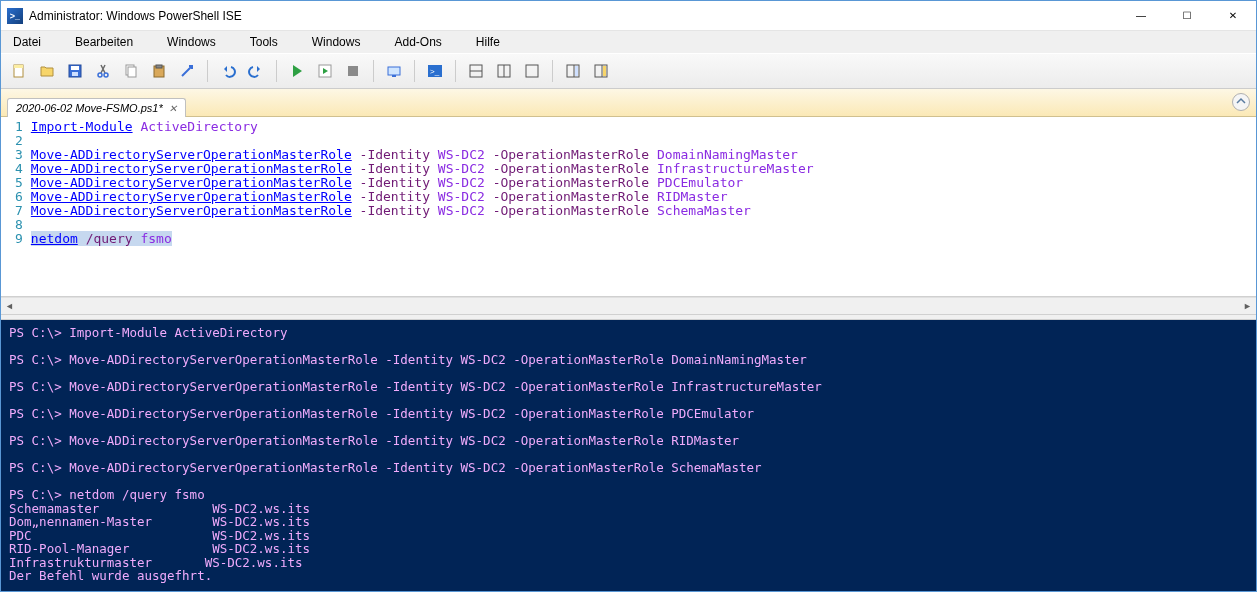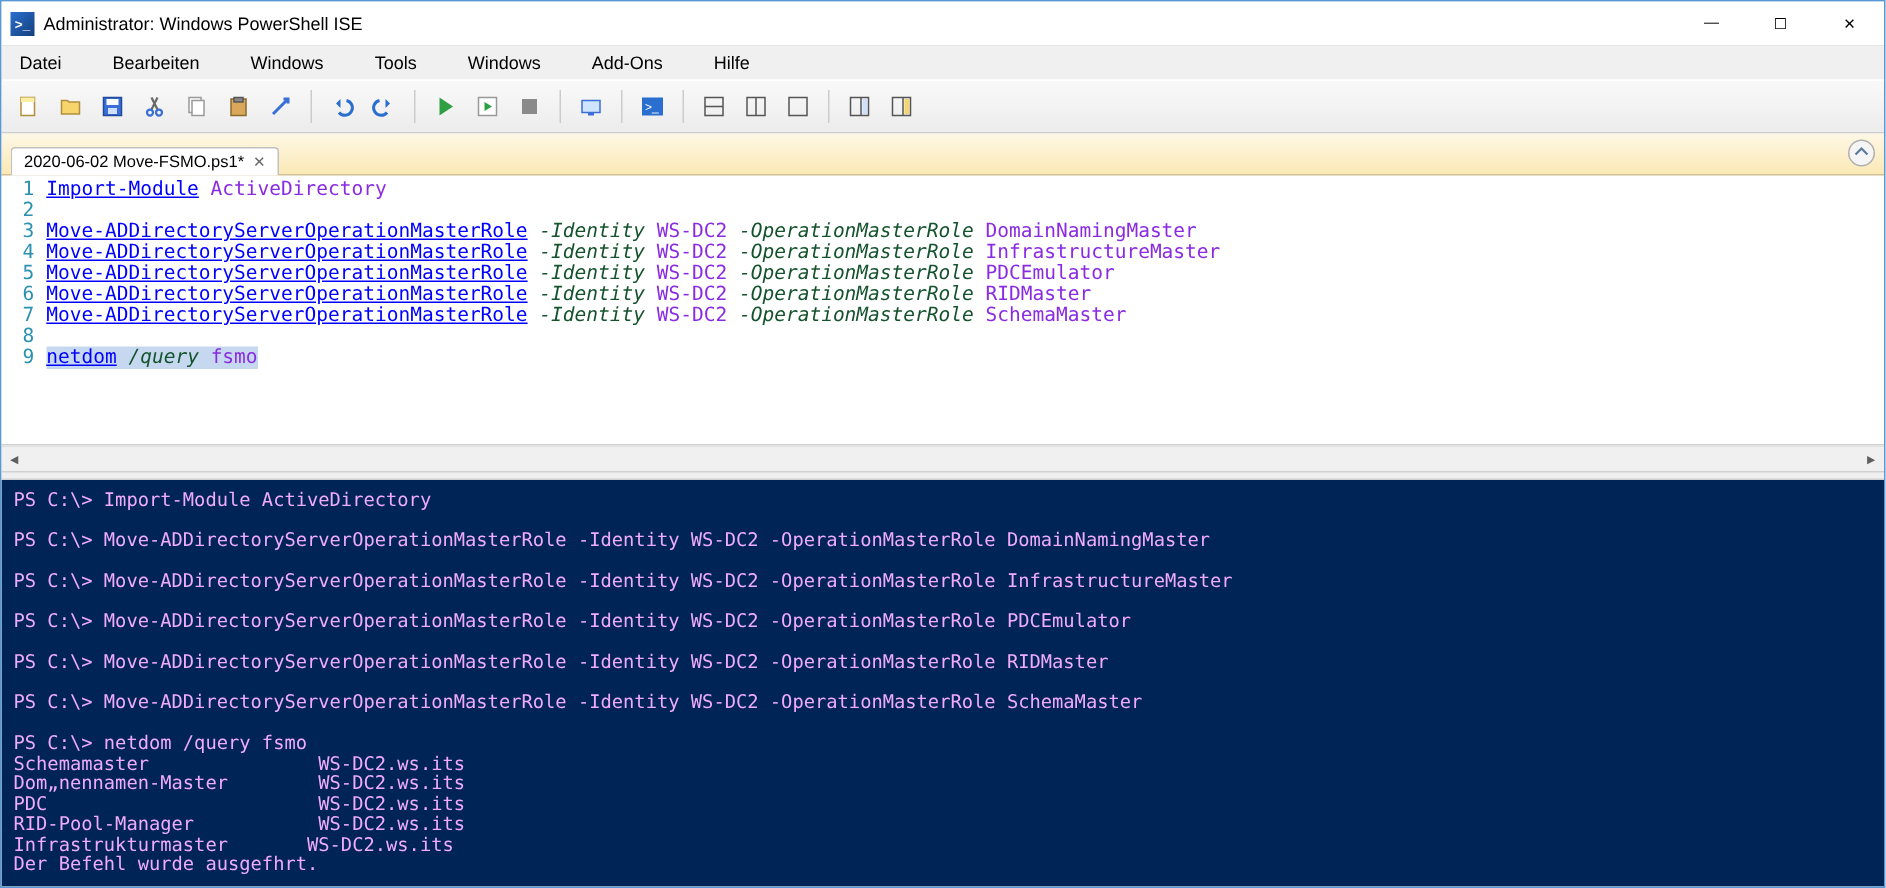--- a/index.html
+++ b/index.html
@@ -8,30 +8,30 @@
   .titlebar .icon { width: 16px; height: 16px; background: linear-gradient(135deg,#2a6fcf,#133f7c); margin-right: 6px; display:flex;align-items:center;justify-content:center;color:#fff;font-size:9px;font-weight:bold;}
   .titlebar .title { flex: 1; font-size: 12px; color: #000; }
   .titlebar .winbtns { display: flex; }
   .titlebar .winbtn { width: 46px; height: 30px; display: flex; align-items: center; justify-content: center; font-family: "Segoe UI Symbol", sans-serif; font-size: 10px; }
   .menubar { height: 22px; background: #f0f0f0; display: flex; align-items: center; padding: 0 4px; gap: 18px; font-size: 12px; color:#000;}
   .menubar .menuitem { padding: 2px 8px; }
   .toolbar { height: 36px; background: linear-gradient(#f9f9f9,#ececec); border-top:1px solid #fff; border-bottom: 1px solid #ccc; display: flex; align-items: center; padding: 0 6px; gap: 4px; }
   .toolbar .tb-btn { width: 24px; height: 24px; display: flex; align-items: center; justify-content: center; border:1px solid transparent; border-radius:2px;}
   .toolbar .tb-sep { width: 1px; height: 22px; background: #ccc; margin: 0 4px; }
   .tabstrip { height: 28px; background: linear-gradient(#fdf7e5,#fbe9b6); border-bottom: 1px solid #d0c08f; display: flex; align-items: flex-end; padding: 0 6px; position:relative;}
-  .tab { background: #fff; border: 1px solid #c0c0c0; border-bottom: none; border-radius: 3px 3px 0 0; padding: 3px 8px 3px 8px; font-size: 11px; display: flex; align-items: center; gap: 6px; position:relative; top:1px;}
+  .tab { background: #fff; border: 1px solid #c0c0c0; border-bottom: none; border-radius: 3px 3px 0 0; padding: 3px 8px 3px 8px; font-size: 11px; display: flex; align-items: center; gap: 6px; position:relative; top:1px;font-style:italic;}
   .tab .close { font-size: 10px; color: #666; }
   .tabstrip .expand { position:absolute; right:6px; top:4px; width:18px;height:18px;border:1px solid #b0b0b0;border-radius:50%;display:flex;align-items:center;justify-content:center;font-size:9px;color:#555;background:#f5f5f5;}
   .editor { flex: 0 0 auto; background: #fff; font-family: Consolas, monospace; font-size: 13px; line-height: 14px; display: flex; height: 180px; overflow:auto; border-bottom:1px solid #d0d0d0;}
   .gutter { background: #fff; color: #2b91af; text-align: right; padding: 3px 8px 3px 14px; user-select: none; }
   .gutter div { height: 14px; }
   .code { padding: 3px 0; white-space: pre; }
   .code div { height: 14px; }
   .tk-cmd { color: #0000ff; text-decoration: underline; }
-  .tk-param { color: #14532d; font-style: italic; }
+  .tk-param { color: #701a75; }
   .tk-arg { color: #8a2be2; }
   .tk-sel { background: #c6d8ef; text-align: center; }
   .splitter { height:6px; background:#f0f0f0; border-top:1px solid #d0d0d0; border-bottom:1px solid #d0d0d0;}
   .scroll-h { height:17px; background:#f0f0f0; border-top:1px solid #e0e0e0; display:flex; align-items:center;}
   .scroll-h .arrow{width:17px;height:17px;display:flex;align-items:center;justify-content:center;color:#606060;font-size:9px;}
   .scroll-h .track{flex:1;}
   .console { flex: 1; background: #012456; color: #f0abfc; font-family: Consolas, "Lucida Console", monospace; font-size: 12.5px; line-height: 13.5px; padding: 6px 8px; overflow: auto; white-space: pre; }
   svg { display:block; }
 </style>
 </head>

